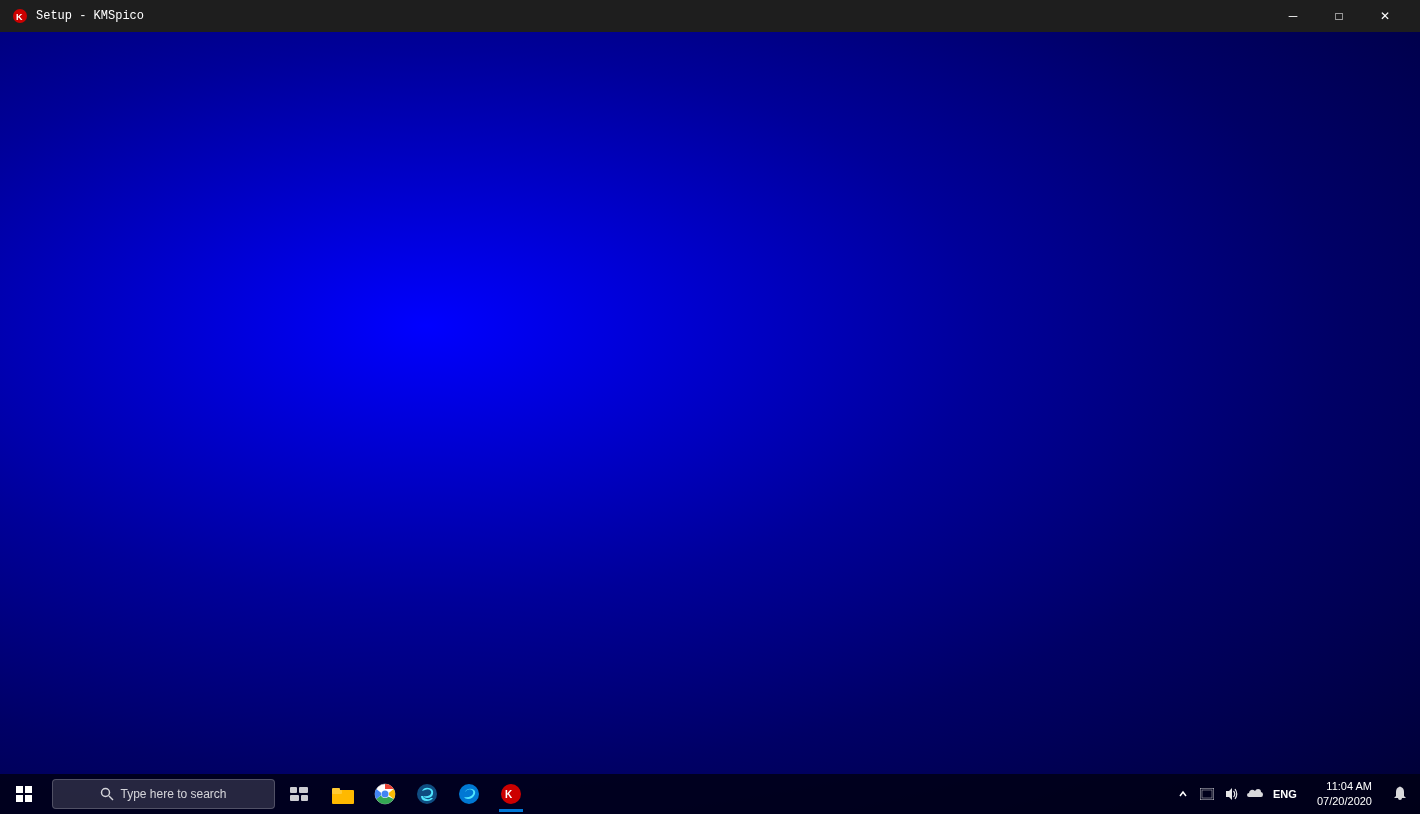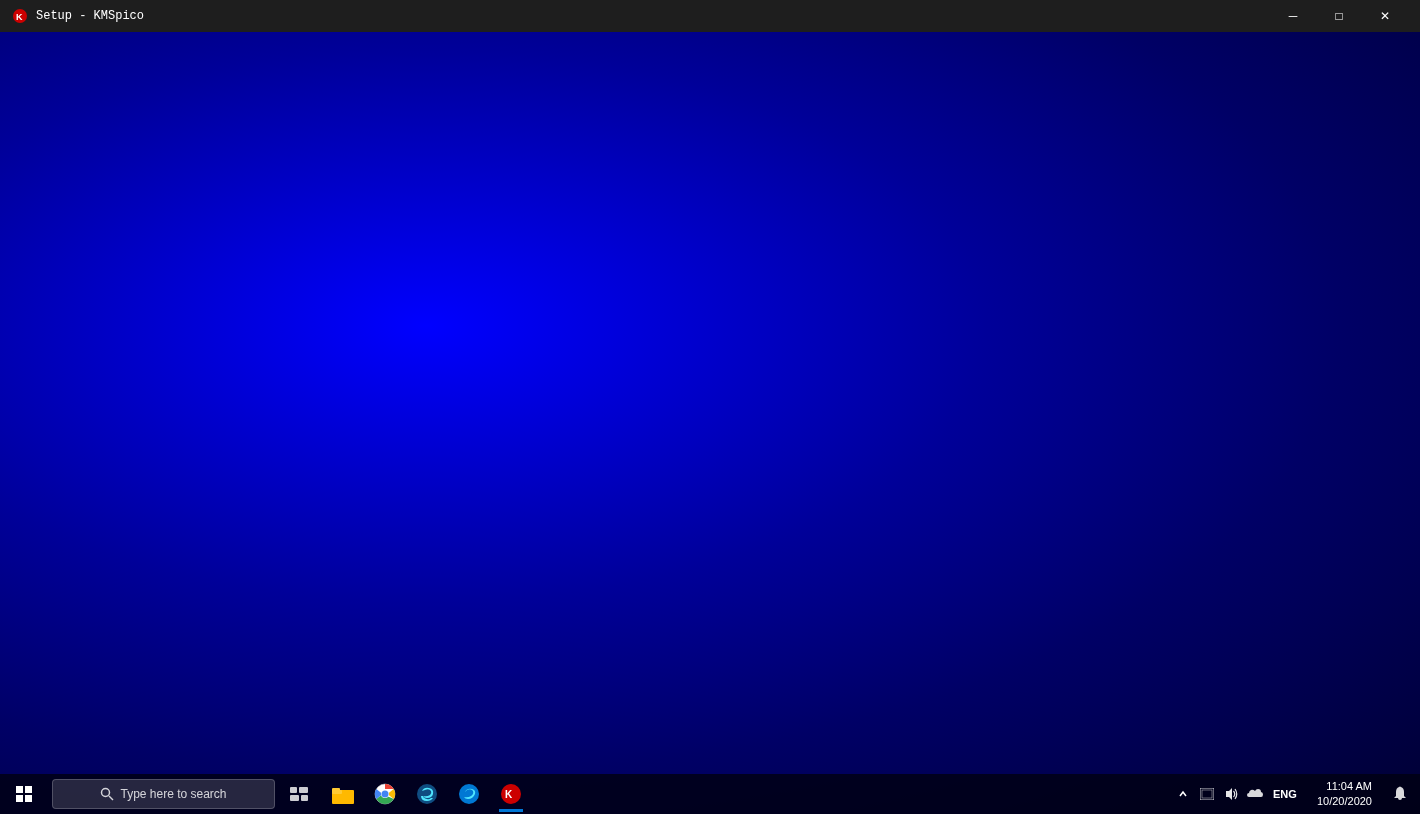--- a/index.html
+++ b/index.html
@@ -427,21 +427,21 @@
         </svg>
       </div>
 
       <div class="tray-icon" style="width:32px; font-size:11px;">
         <span style="color:white;font-weight:bold;">ENG</span>
       </div>
     </div>
 
     <div class="taskbar-clock">
       <span>11:04 AM</span>
-      <span>10/20/2020</span>
+      <span>07/20/2020</span>
     </div>
 
     <div class="taskbar-notification">
       <svg width="14" height="16" viewBox="0 0 14 16">
         <path d="M7 0 Q7 1 8 1 Q11 2 11 6 L11 10 L13 12 L1 12 L3 10 L3 6 Q3 2 6 1 Q7 1 7 0 Z" fill="rgba(255,255,255,0.85)"></path>
         <path d="M5 12 Q5 14 7 14 Q9 14 9 12" fill="rgba(255,255,255,0.85)"></path>
       </svg>
     </div>
 
   </div>

